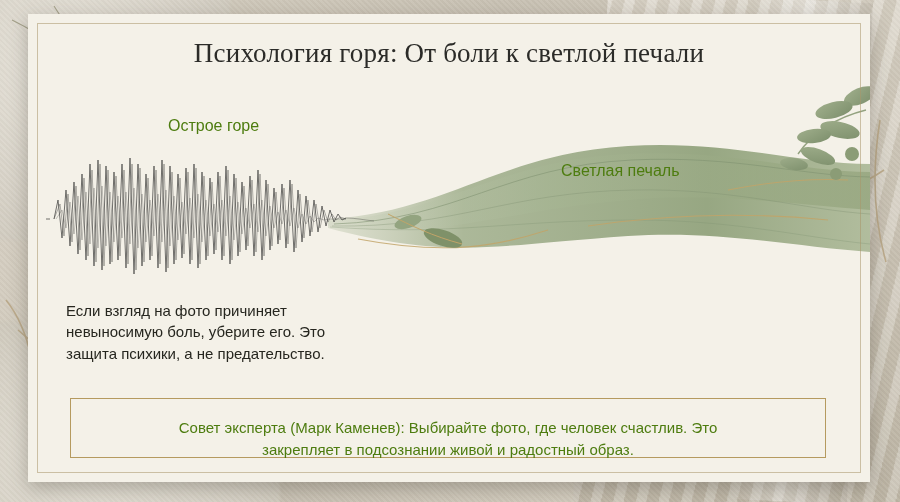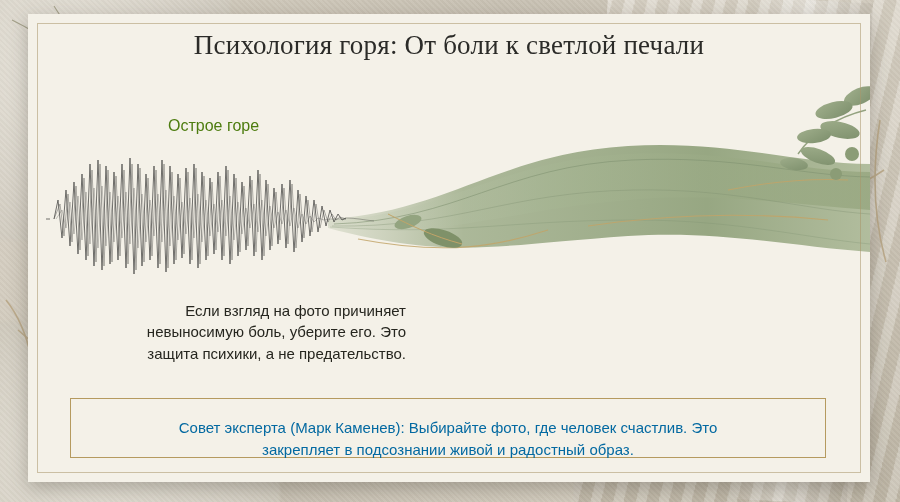--- a/index.html
+++ b/index.html
@@ -80,21 +80,21 @@
   .card-inner-line {
     position: absolute;
     inset: 9px;
     border: 1px solid rgba(170,150,105,0.55);
     pointer-events: none;
   }
 
   .title {
     position: absolute;
     left: 0; right: 0;
-    top: 16px;
+    top: 24px;
     text-align: center;
     font-family: "Liberation Serif", serif;
     font-size: 27px;
     color: #2b2b28;
     letter-spacing: 0.2px;
   }
 
   .label {
     position: absolute;
     font-size: 16px;
@@ -102,41 +102,41 @@
     white-space: nowrap;
   }
   #label-acute { left: 140px; top: 103px; }
   #label-light { left: 533px; top: 148px; }
 
   .paragraph {
     position: absolute;
     font-size: 15px;
     line-height: 1.42;
     color: #26261f;
-    text-align: right;
+    text-align: left;
     white-space: pre-line;
   }
   #para-left  { left: 38px;  top: 286px; width: 340px; }
   #para-right { left: 448px; top: 286px; width: 340px; }
 
   #tip-box {
     position: absolute;
     left: 42px;
     top: 384px;
     width: 754px;
     height: 58px;
     border: 1.6px solid #b59a5f;
     display: flex;
     align-items: center;
     justify-content: center;
   }
   #tip-text {
     font-size: 15px;
     line-height: 1.42;
-    color: #0369a1;
+    color: #4d7c0f;
     text-align: center;
     white-space: pre-line;
     padding: 0 14px;
     margin-top: 21px;
   }
 
   svg.art { position: absolute; left: 0; top: 0; pointer-events: none; }
 </style>
 </head>
 <body>
@@ -254,20 +254,21 @@
                  L296,206 L302,205 L310,205 L318,205" opacity="0.4"></path>
         <path d="M318,204 C328,204 336,206 346,207" opacity="0.5"></path>
       </g>
     </svg>
 
     <div class="card-inner-line"></div>
 
     <div class="title">Психология горя: От боли к светлой печали</div>
 
     <div class="label" id="label-acute">Острое горе</div>
+    <div class="label" id="label-light">Светлая печаль</div>
 
     <div class="paragraph" id="para-left">Если взгляд на фото причиняет
 невыносимую боль, уберите его. Это
 защита психики, а не предательство.</div>
 
     <div id="tip-box">
       <div id="tip-text">Совет эксперта (Марк Каменев): Выбирайте фото, где человек счастлив. Это
 закрепляет в подсознании живой и радостный образ.</div>
     </div>
   </div>

